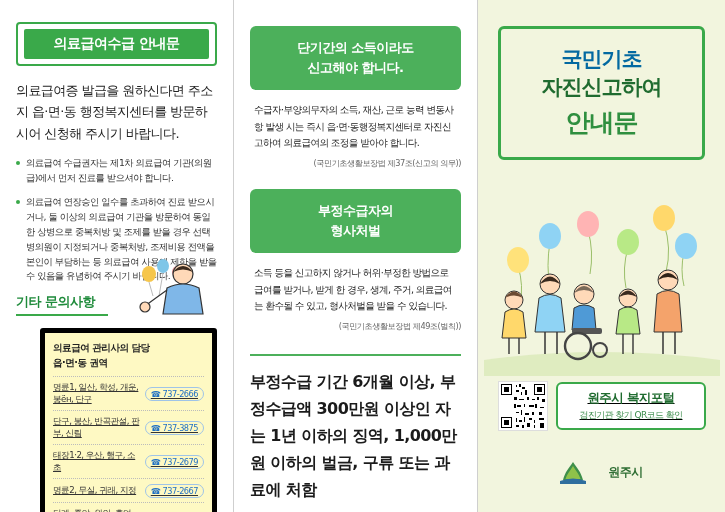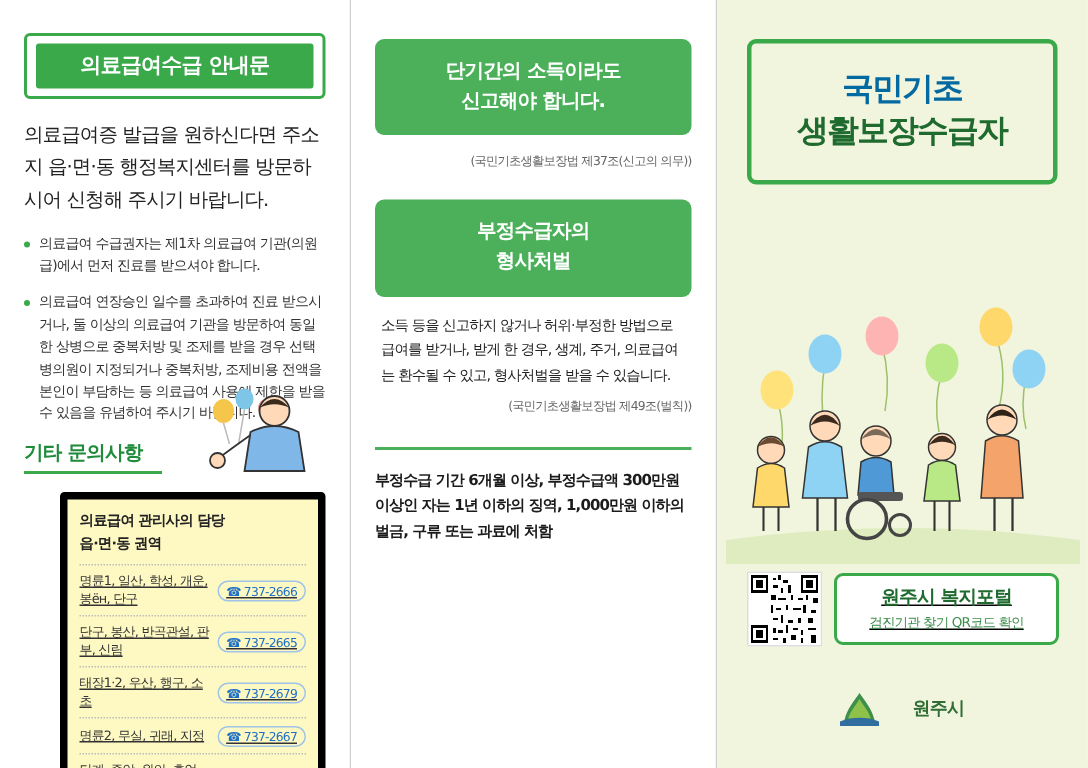--- a/index.html
+++ b/index.html
@@ -94,21 +94,21 @@
     padding:0 4px;
   }
   .mid-ref{
     font-size:8.2px;color:#666;text-align:right;margin-top:6px;letter-spacing:-0.5px;
   }
   .mid-gap{height:20px;}
   .mid-note{
     margin-top:22px;
     border-top:2px solid #4cb05b;
     padding-top:12px;
-    font-size:10px;line-height:1.7;color:#1b1b1b;letter-spacing:-0.6px;
+    font-size:16px;line-height:1.7;color:#1b1b1b;letter-spacing:-0.6px;
     font-weight:bold;
   }
 
   
   .cover-title{
     margin:26px 20px 0 20px;
     border:3px solid #3aa94a;border-radius:6px;
     background:#f2f5de;
     padding:16px 10px 18px 10px;
     text-align:center;
@@ -186,57 +186,59 @@
     <div class="contact-box">
       <div class="contact-head" style="white-space: pre-line;">의료급여 관리사의 담당
 읍·면·동 권역</div>
 
       <div class="contact-row">
         <span class="area">명륜1, 일산, 학성, 개운, 봉ён, 단구</span>
         <span class="tel">☎ 737-2666</span>
       </div>
       <div class="contact-row">
         <span class="area">단구, 봉산, 반곡관설, 판부, 신림</span>
-        <span class="tel">☎ 737-2665</span>
+        <span class="tel">☎ 737-3875</span>
       </div>
       <div class="contact-row">
         <span class="area">태장1·2, 우산, 행구, 소초</span>
         <span class="tel">☎ 737-2679</span>
       </div>
       <div class="contact-row">
         <span class="area">명륜2, 무실, 귀래, 지정</span>
         <span class="tel">☎ 737-2667</span>
       </div>
       <div class="contact-row">
         <span class="area">단계, 중앙, 원인, 흥업, 호저</span>
         <span class="tel">☎ 737-2676</span>
       </div>
     </div>
   </div>
 
   <div class="panel panel-mid">
     <div class="mid-head" style="white-space: pre-line;">단기간의 소득이라도
 신고해야 합니다.</div>
+    <div class="mid-body">수급자·부양의무자의 소득, 재산, 근로 능력 변동사항 발생 시는 즉시 읍·면·동행정복지센터로 자진신고하여 의료급여의 조정을 받아야 합니다.</div>
     <div class="mid-ref">(국민기초생활보장법 제37조(신고의 의무))</div>
 
     <div class="mid-gap"></div>
 
     <div class="mid-head" style="white-space: pre-line;">부정수급자의
 형사처벌</div>
     <div class="mid-body">소득 등을 신고하지 않거나 허위·부정한 방법으로 급여를 받거나, 받게 한 경우, 생계, 주거, 의료급여는 환수될 수 있고, 형사처벌을 받을 수 있습니다.</div>
     <div class="mid-ref">(국민기초생활보장법 제49조(벌칙))</div>
 
     <div class="mid-note">부정수급 기간 6개월 이상, 부정수급액 300만원 이상인 자는 1년 이하의 징역, 1,000만원 이하의 벌금, 구류 또는 과료에 처함</div>
   </div>
 
   <div class="panel panel-right">
 
     <div class="cover-title">
       <div class="cover-l1">국민기초</div>
-      <div class="cover-l2">생활보장수급자</div>
+      <div class="cover-l2">자진신고하여</div>
+      <div class="cover-l3">안내문</div>
     </div>
 
     <svg class="balloons" viewBox="0 0 247 180">
       <g stroke="#9bbf6a" stroke-width="1" fill="none">
         <path d="M40 66 q6 20 2 38"></path>
         <path d="M72 42 q-4 24 0 46"></path>
         <path d="M110 30 q6 22 2 44"></path>
         <path d="M150 48 q-6 20 -2 40"></path>
         <path d="M186 24 q8 24 2 48"></path>
         <path d="M206 52 q-4 18 0 34"></path>

